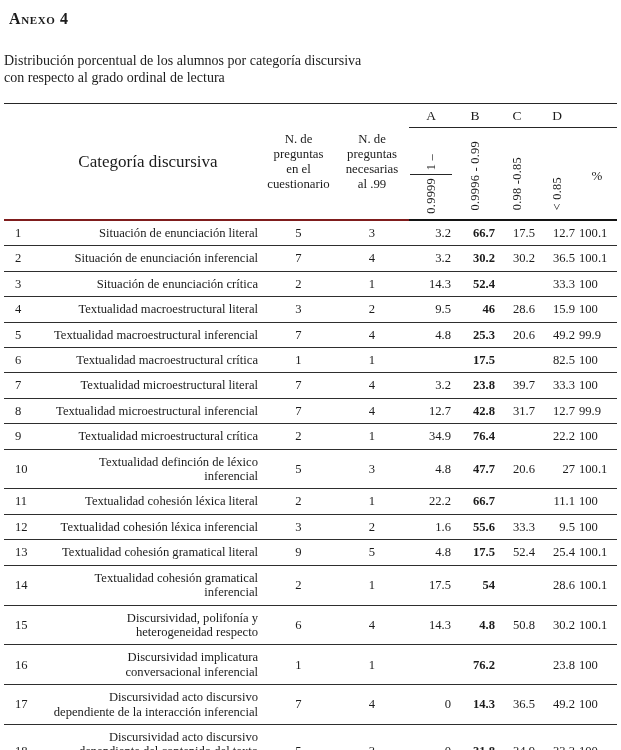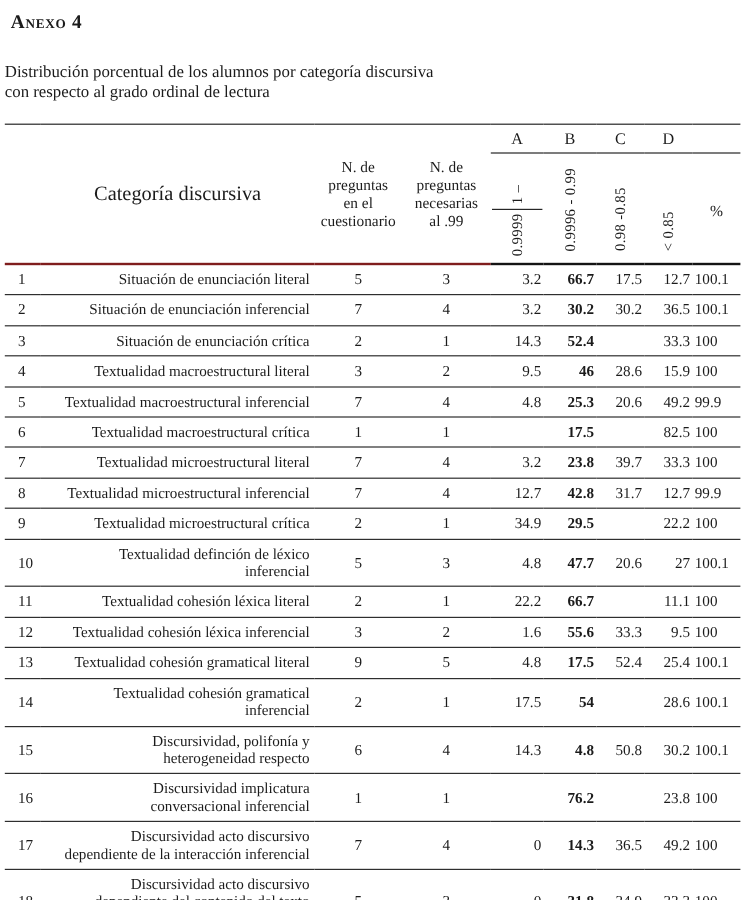--- a/index.html
+++ b/index.html
@@ -220,21 +220,21 @@
     <td class="rt">31.7</td>
     <td class="rt">12.7</td>
     <td class="pct">99.9</td>
   </tr>
         <tr>
     <td class="num">9</td>
     <td class="cat">Textualidad microestructural crítica</td>
     <td class="ctr">2</td>
     <td class="ctr">1</td>
     <td class="rt">34.9</td>
-    <td class="rt bold">29.5</td>
+    <td class="rt bold">76.4</td>
     <td class="rt"></td>
     <td class="rt">22.2</td>
     <td class="pct">100</td>
   </tr>
         <tr>
     <td class="num">10</td>
     <td class="cat">Textualidad definción de léxico
 inferencial</td>
     <td class="ctr">5</td>
     <td class="ctr">3</td>

